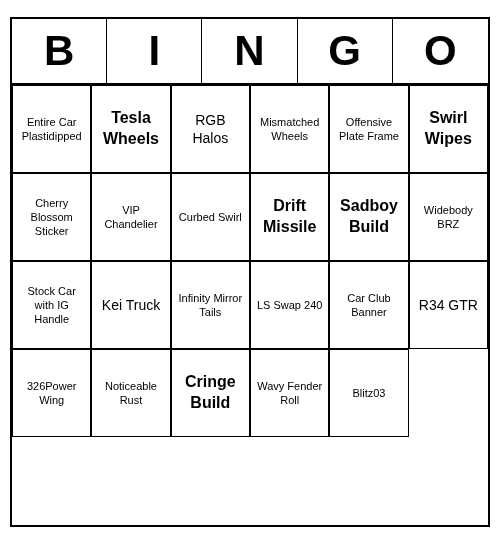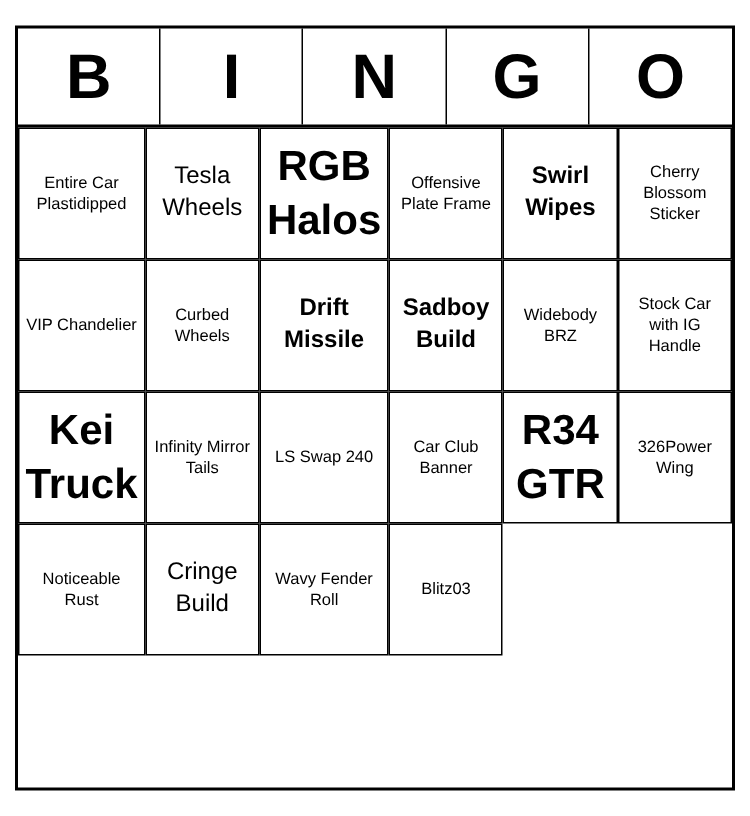--- a/index.html
+++ b/index.html
@@ -42,26 +42,26 @@
       display: flex;
       align-items: center;
       justify-content: center;
       text-align: center;
       padding: 4px;
       font-size: 11px;
       line-height: 1.3;
       position: relative;
     }
     .bingo-cell.large-text {
-      font-size: 28px;
-      font-weight: bold;
+      font-size: 14px;
+      font-weight: normal;
     }
     .bingo-cell.medium-text {
       font-size: 16px;
-      font-weight: normal;
+      font-weight: bold;
       text-align: center;
     }
     .bingo-cell.bold-medium {
       font-size: 16px;
       font-weight: bold;
     }
   </style>
 </head>
 <body>
 
@@ -70,25 +70,26 @@
   <div class="bingo-letter">B</div>
       <div class="bingo-letter">I</div>
       <div class="bingo-letter">N</div>
       <div class="bingo-letter">G</div>
       <div class="bingo-letter">O</div>
     </div>
   <div class="bingo-grid">
   <div class="bingo-cell">Entire Car Plastidipped</div>
       <div class="bingo-cell medium-text">Tesla Wheels</div>
       <div class="bingo-cell large-text">RGB Halos</div>
+      <div class="bingo-cell">Mismatched Wheels</div>
       <div class="bingo-cell">Offensive Plate Frame</div>
       <div class="bingo-cell bold-medium">Swirl Wipes</div>
       <div class="bingo-cell">Cherry Blossom Sticker</div>
       <div class="bingo-cell">VIP Chandelier</div>
-      <div class="bingo-cell">Curbed Wheels</div>
+      <div class="bingo-cell">Curbed Swirl</div>
       <div class="bingo-cell bold-medium">Drift Missile</div>
       <div class="bingo-cell bold-medium">Sadboy Build</div>
       <div class="bingo-cell">Widebody BRZ</div>
       <div class="bingo-cell">Stock Car with IG Handle</div>
       <div class="bingo-cell large-text">Kei Truck</div>
       <div class="bingo-cell">Infinity Mirror Tails</div>
       <div class="bingo-cell">LS Swap 240</div>
       <div class="bingo-cell">Car Club Banner</div>
       <div class="bingo-cell large-text">R34 GTR</div>
       <div class="bingo-cell">326Power Wing</div>

